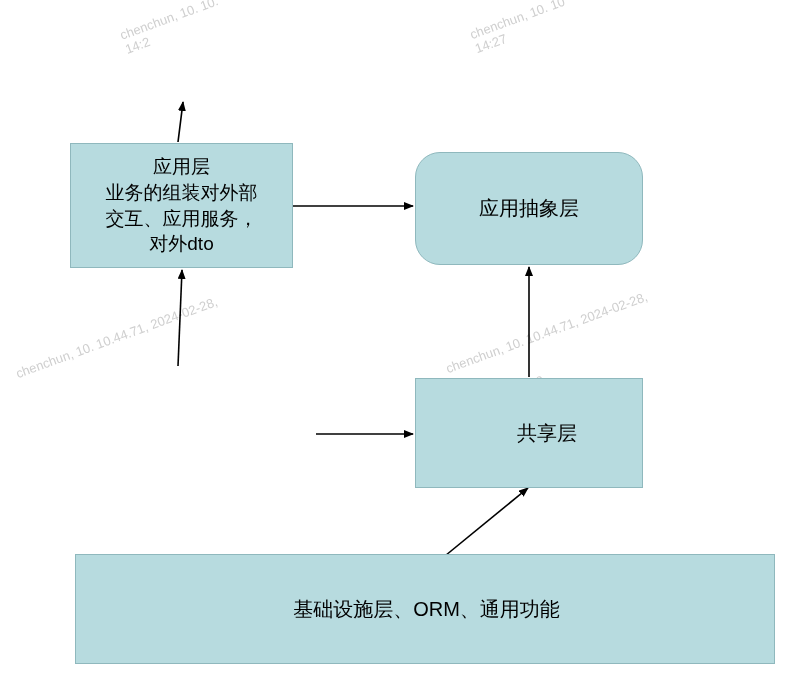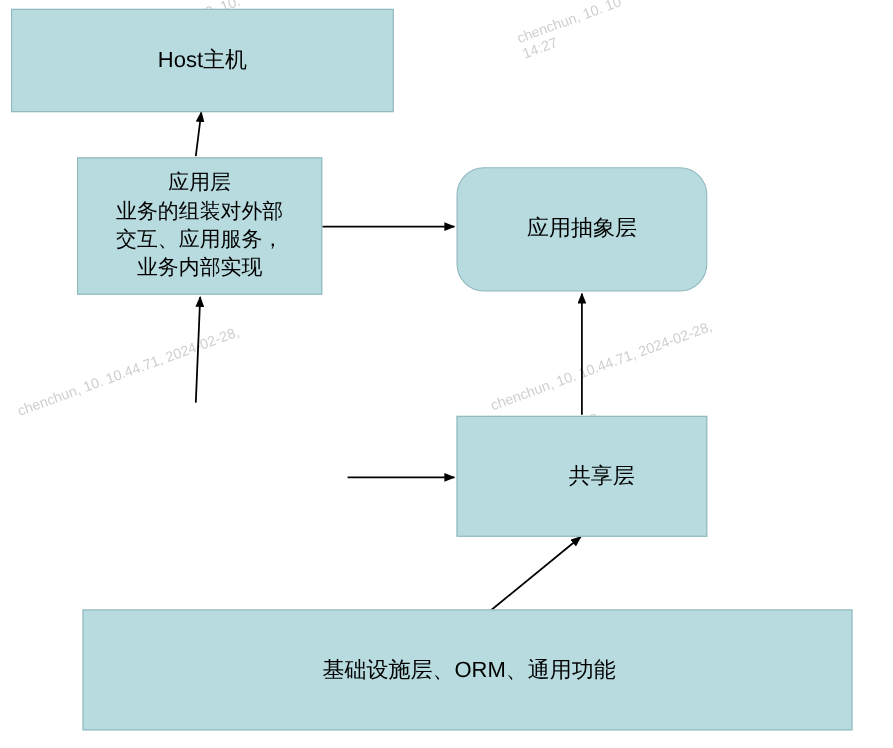--- a/index.html
+++ b/index.html
@@ -76,26 +76,25 @@
       </marker>
     </defs>
     <line x1="178" y1="142" x2="183" y2="102" stroke="#000" stroke-width="1.6" marker-end="url(#ah)"></line>
     <line x1="293" y1="206" x2="413" y2="206" stroke="#000" stroke-width="1.6" marker-end="url(#ah)"></line>
     <line x1="178" y1="366" x2="182" y2="270" stroke="#000" stroke-width="1.6" marker-end="url(#ah)"></line>
     <line x1="316" y1="434" x2="413" y2="434" stroke="#000" stroke-width="1.6" marker-end="url(#ah)"></line>
     <line x1="529" y1="377" x2="529" y2="267" stroke="#000" stroke-width="1.6" marker-end="url(#ah)"></line>
     <line x1="440" y1="560" x2="528" y2="488" stroke="#000" stroke-width="1.6" marker-end="url(#ah)"></line>
   </svg>
 
-  <div class="node big" style="left:10px; top:8px; width:348px; height:94px;">Host主机</div>
 
   <div class="node" style="left:70px; top:143px; width:223px; height:125px;">应用层
 业务的组装对外部
 交互、应用服务，
-业务内部实现</div>
+对外dto</div>
 
   <div class="node big" style="left:415px; top:152px; width:228px; height:113px;border-radius:25px;">应用抽象层</div>
 
 
   <div class="node big" style="left:415px; top:378px; width:228px; height:110px;padding-left:44px;">共享层</div>
 
   <div class="node big" style="left:75px; top:554px; width:700px; height:110px;padding-left:11px;">基础设施层、ORM、通用功能</div>
 
 </div>
 

